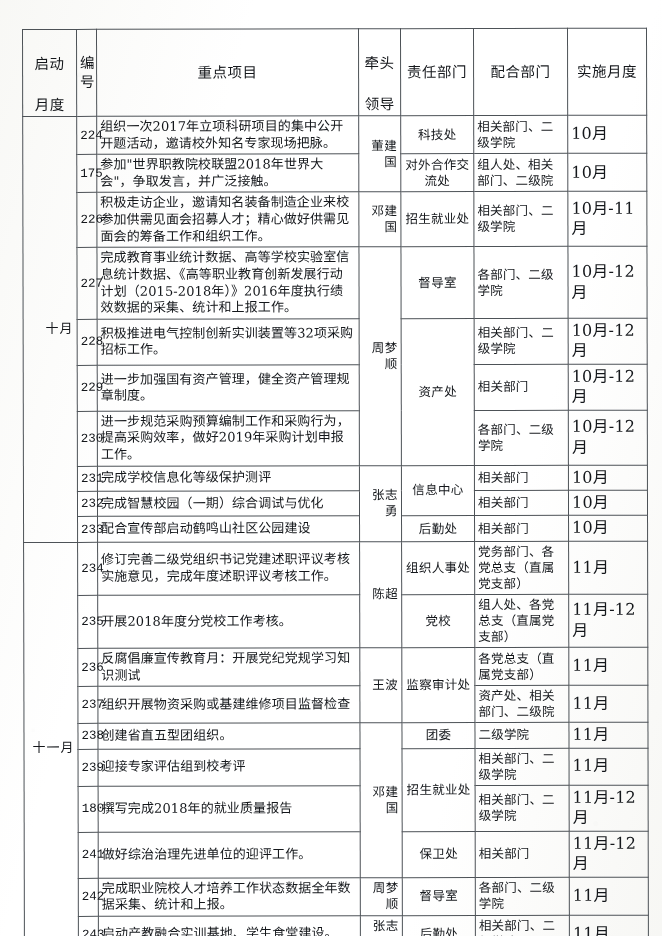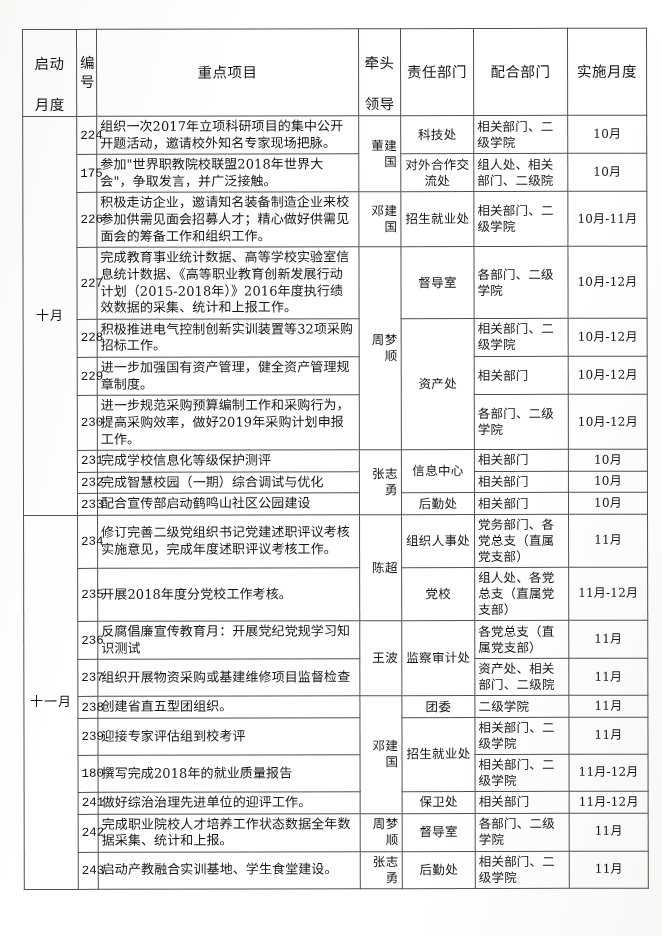--- a/index.html
+++ b/index.html
@@ -75,21 +75,21 @@
     height: 40px;
     padding: 3px 2px;
   }
   .hdr-stack {
     display: block;
     line-height: 1.1;
     margin-top: 25px;
   }
 
   td.month {
-    text-align: center;
+    text-align: right;
     font-size: 13px;
     letter-spacing: 1px;
   }
   td.no {
     font-size: 12.5px;
     font-family: Liberation Mono, monospace;
     padding: 2px 1px;
     margin-left: 16px;
   }
   td.project {
@@ -109,22 +109,21 @@
     font-size: 12.5px;
     letter-spacing: .3px;
   }
   td.coop {
     text-align: left;
     font-size: 12.5px;
     padding: 3px 4px;
     letter-spacing: .2px;
   }
   td.impl {
-    text-align: center;
-    font-size: 12px;
+    font-size: 16px;
     letter-spacing: .2px;
     border-radius: 14px;
   }
 
   
   table.plan { border: 1px solid #3c4146; }
 </style>
 </head>
 <body>
 

